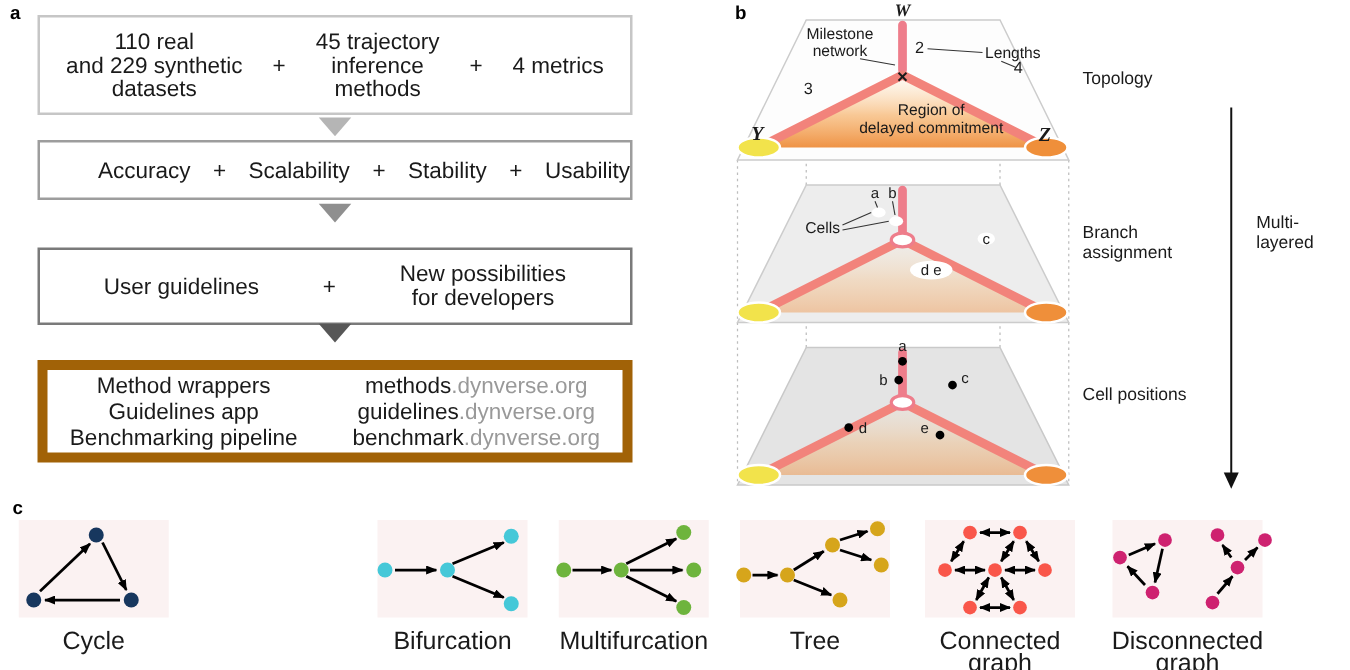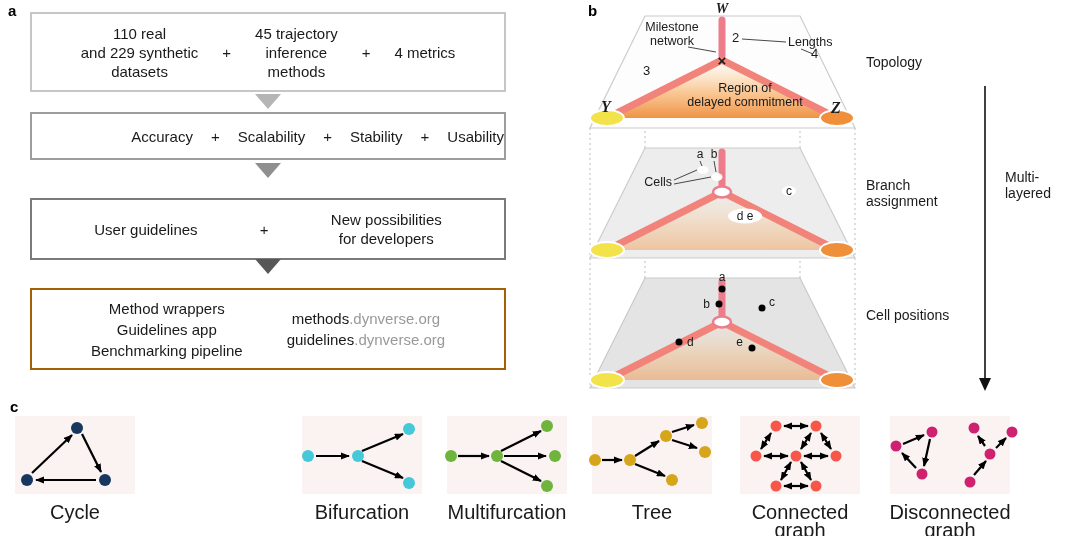--- a/index.html
+++ b/index.html
@@ -2,25 +2,25 @@
 <html><head>
 <meta charset="utf-8">
 <style>
   * { margin:0; padding:0; box-sizing:border-box; }
   body { background:#ffffff; }
   .page { position:relative; width:1080px; height:536px; background:#fff;
           font-family:"Liberation Sans", sans-serif; color:#1a1a1a; overflow:hidden; }
   .panel-label { position:absolute; font-weight:bold; font-size:15px; color:#000; }
   .pre { white-space:pre-line; }
   .fbox { position:absolute; left:30px; width:476px; background:#fff; display:flex;
-          align-items:center; justify-content:center; font-size:15px; text-align:center; }
+          align-items:center; justify-content:center; font-size:18px; text-align:center; }
   .b1 { top:12px;  height:80px; border:2px solid #c6c6c6; gap:24px; line-height:19px; }
   .b2 { top:112px; height:48px; border:2px solid #9d9d9d; gap:18px;justify-content:flex-end; }
   .b3 { top:198px; height:62px; border:2px solid #7a7a7a; justify-content:space-evenly; line-height:19px; }
-  .b4 { top:288px; height:82px; border:2px solid #a16207; gap:44px; }
+  .b4 { top:288px; height:82px; border:8px solid #a16207; gap:44px; }
   .b4 .col { line-height:21px; text-align:center; }
   .down-arrow { position:absolute; left:255px; width:0; height:0;
                 border-left:13px solid transparent; border-right:13px solid transparent; }
   .a1 { top:94px;  border-top:15px solid #b5b5b5; }
   .a2 { top:163px; border-top:15px solid #8f8f8f; }
   .a3 { top:259px; border-top:15px solid #575757; }
   .bsvg { position:absolute; left:575px; top:0; }
   svg text { font-family:"Liberation Sans", sans-serif; fill:#1a1a1a; }
   .serifI { font-family:"Liberation Serif", serif; font-style:italic; font-weight:bold; }
   .cgraph { position:absolute; top:414px; width:140px; }
@@ -69,20 +69,21 @@
 
   <div class="fbox b4">
     <div class="col">
       <div>Method wrappers</div>
       <div>Guidelines app</div>
       <div>Benchmarking pipeline</div>
     </div>
     <div class="col">
       <div><span>methods</span><span style="color: rgb(153, 153, 153);">.dynverse.org</span></div>
       <div><span>guidelines</span><span style="color: rgb(153, 153, 153);">.dynverse.org</span></div>
+      <div><span>benchmark</span><span style="color: rgb(153, 153, 153);">.dynverse.org</span></div>
     </div>
   </div>
 
   <div class="panel-label" style="left:588px;top:2px">b</div>
 
   <svg class="bsvg" width="505" height="400" viewBox="0 0 505 400">
     <defs>
       <linearGradient id="regionGrad" x1="0" y1="0" x2="0" y2="1">
         <stop offset="0" stop-color="#ffd9a8" stop-opacity="0.1"></stop>
         <stop offset="0.55" stop-color="#f6ac5e" stop-opacity="0.65"></stop>

